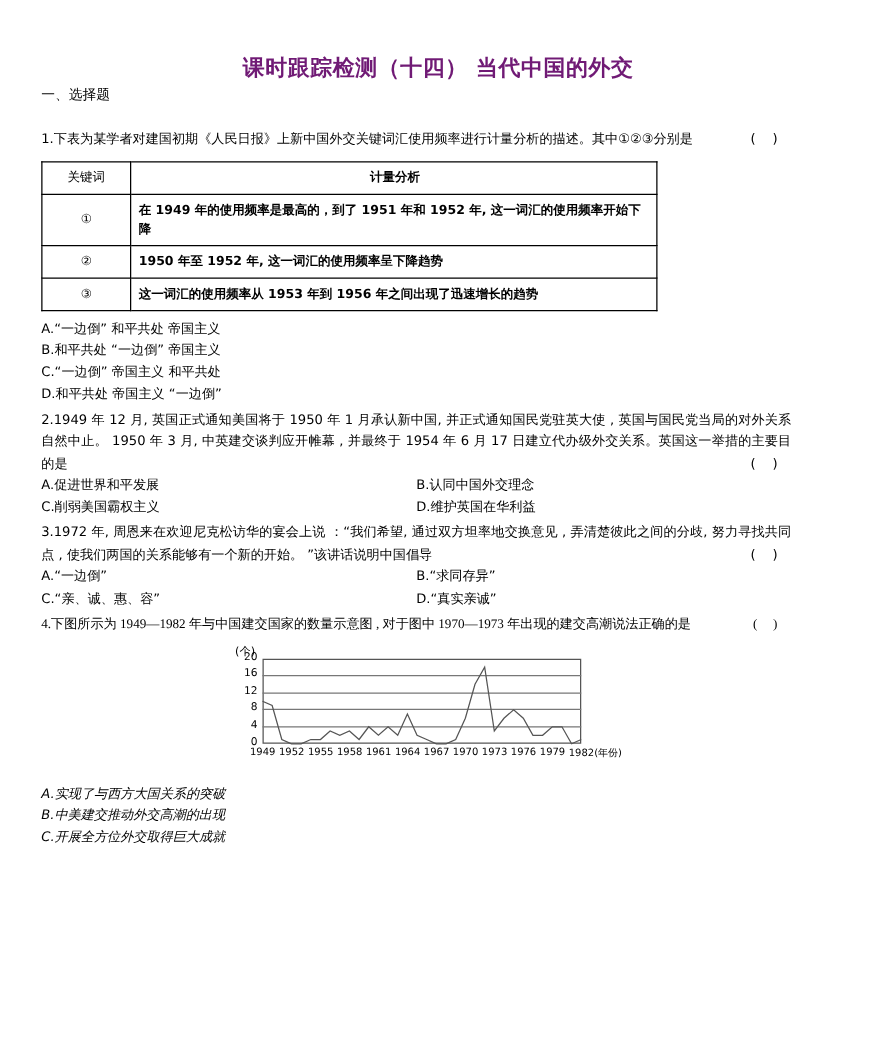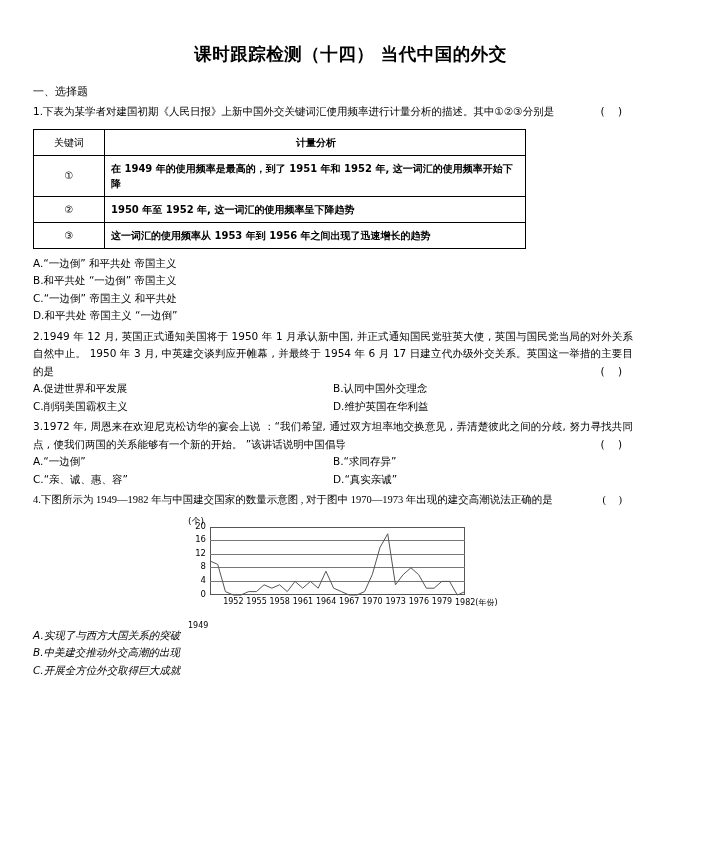--- a/index.html
+++ b/index.html
@@ -17,34 +17,34 @@
   }
   .page {
     position: absolute;
     left: 0; top: 0;
     width: 701px;
     height: 842px;
     padding: 0;
   }
   .doc-title {
     text-align: center;
-    color: #000000;
+    color: #701a75;
     font-weight: bold;
     font-size: 17.5px;
     letter-spacing: 0.5px;
     margin: 0;
     position: absolute;
     left: 0;
     top: 42px;
     width: 701px;
   }
   .section-heading {
     position: absolute;
     left: 33px;
-    top: 84px;
+    top: 68px;
     font-size: 11px;
     line-height: 16px;
   }
   .content {
     position: absolute;
     left: 33px;
     top: 103px;
     width: 600px;
   }
   .q {
@@ -228,21 +228,21 @@
             <div class="tick-y" style="left: 2px; top: 74px;">0</div>
             <div class="gridline" style="left: 22px; top: 66.4px; width: 255px; background: rgb(119, 119, 119);"></div>
             <div class="tick-y" style="left: 2px; top: 60.4px;">4</div>
             <div class="gridline" style="left: 22px; top: 52.8px; width: 255px; background: rgb(119, 119, 119);"></div>
             <div class="tick-y" style="left: 2px; top: 46.8px;">8</div>
             <div class="gridline" style="left: 22px; top: 39.2px; width: 255px; background: rgb(119, 119, 119);"></div>
             <div class="tick-y" style="left: 2px; top: 33.2px;">12</div>
             <div class="gridline" style="left: 22px; top: 25.6px; width: 255px; background: rgb(119, 119, 119);"></div>
             <div class="tick-y" style="left: 2px; top: 19.6px;">16</div>
             <div class="tick-y" style="left: 2px; top: 6px;">20</div>
-            <div class="tick-x" style="left: 0; top: 82px; margin-top: 24px;">1949</div>
+            <div class="tick-x" style="left: 12px; top: 82px;">1949</div>
             <div class="tick-x" style="left: 35.1818px; top: 82px;">1952</div>
             <div class="tick-x" style="left: 58.3636px; top: 82px;">1955</div>
             <div class="tick-x" style="left: 81.5455px; top: 82px;">1958</div>
             <div class="tick-x" style="left: 104.727px; top: 82px;">1961</div>
             <div class="tick-x" style="left: 127.909px; top: 82px;">1964</div>
             <div class="tick-x" style="left: 151.091px; top: 82px;">1967</div>
             <div class="tick-x" style="left: 174.273px; top: 82px;">1970</div>
             <div class="tick-x" style="left: 197.455px; top: 82px;">1973</div>
             <div class="tick-x" style="left: 220.636px; top: 82px;">1976</div>
             <div class="tick-x" style="left: 243.818px; top: 82px;">1979</div>

